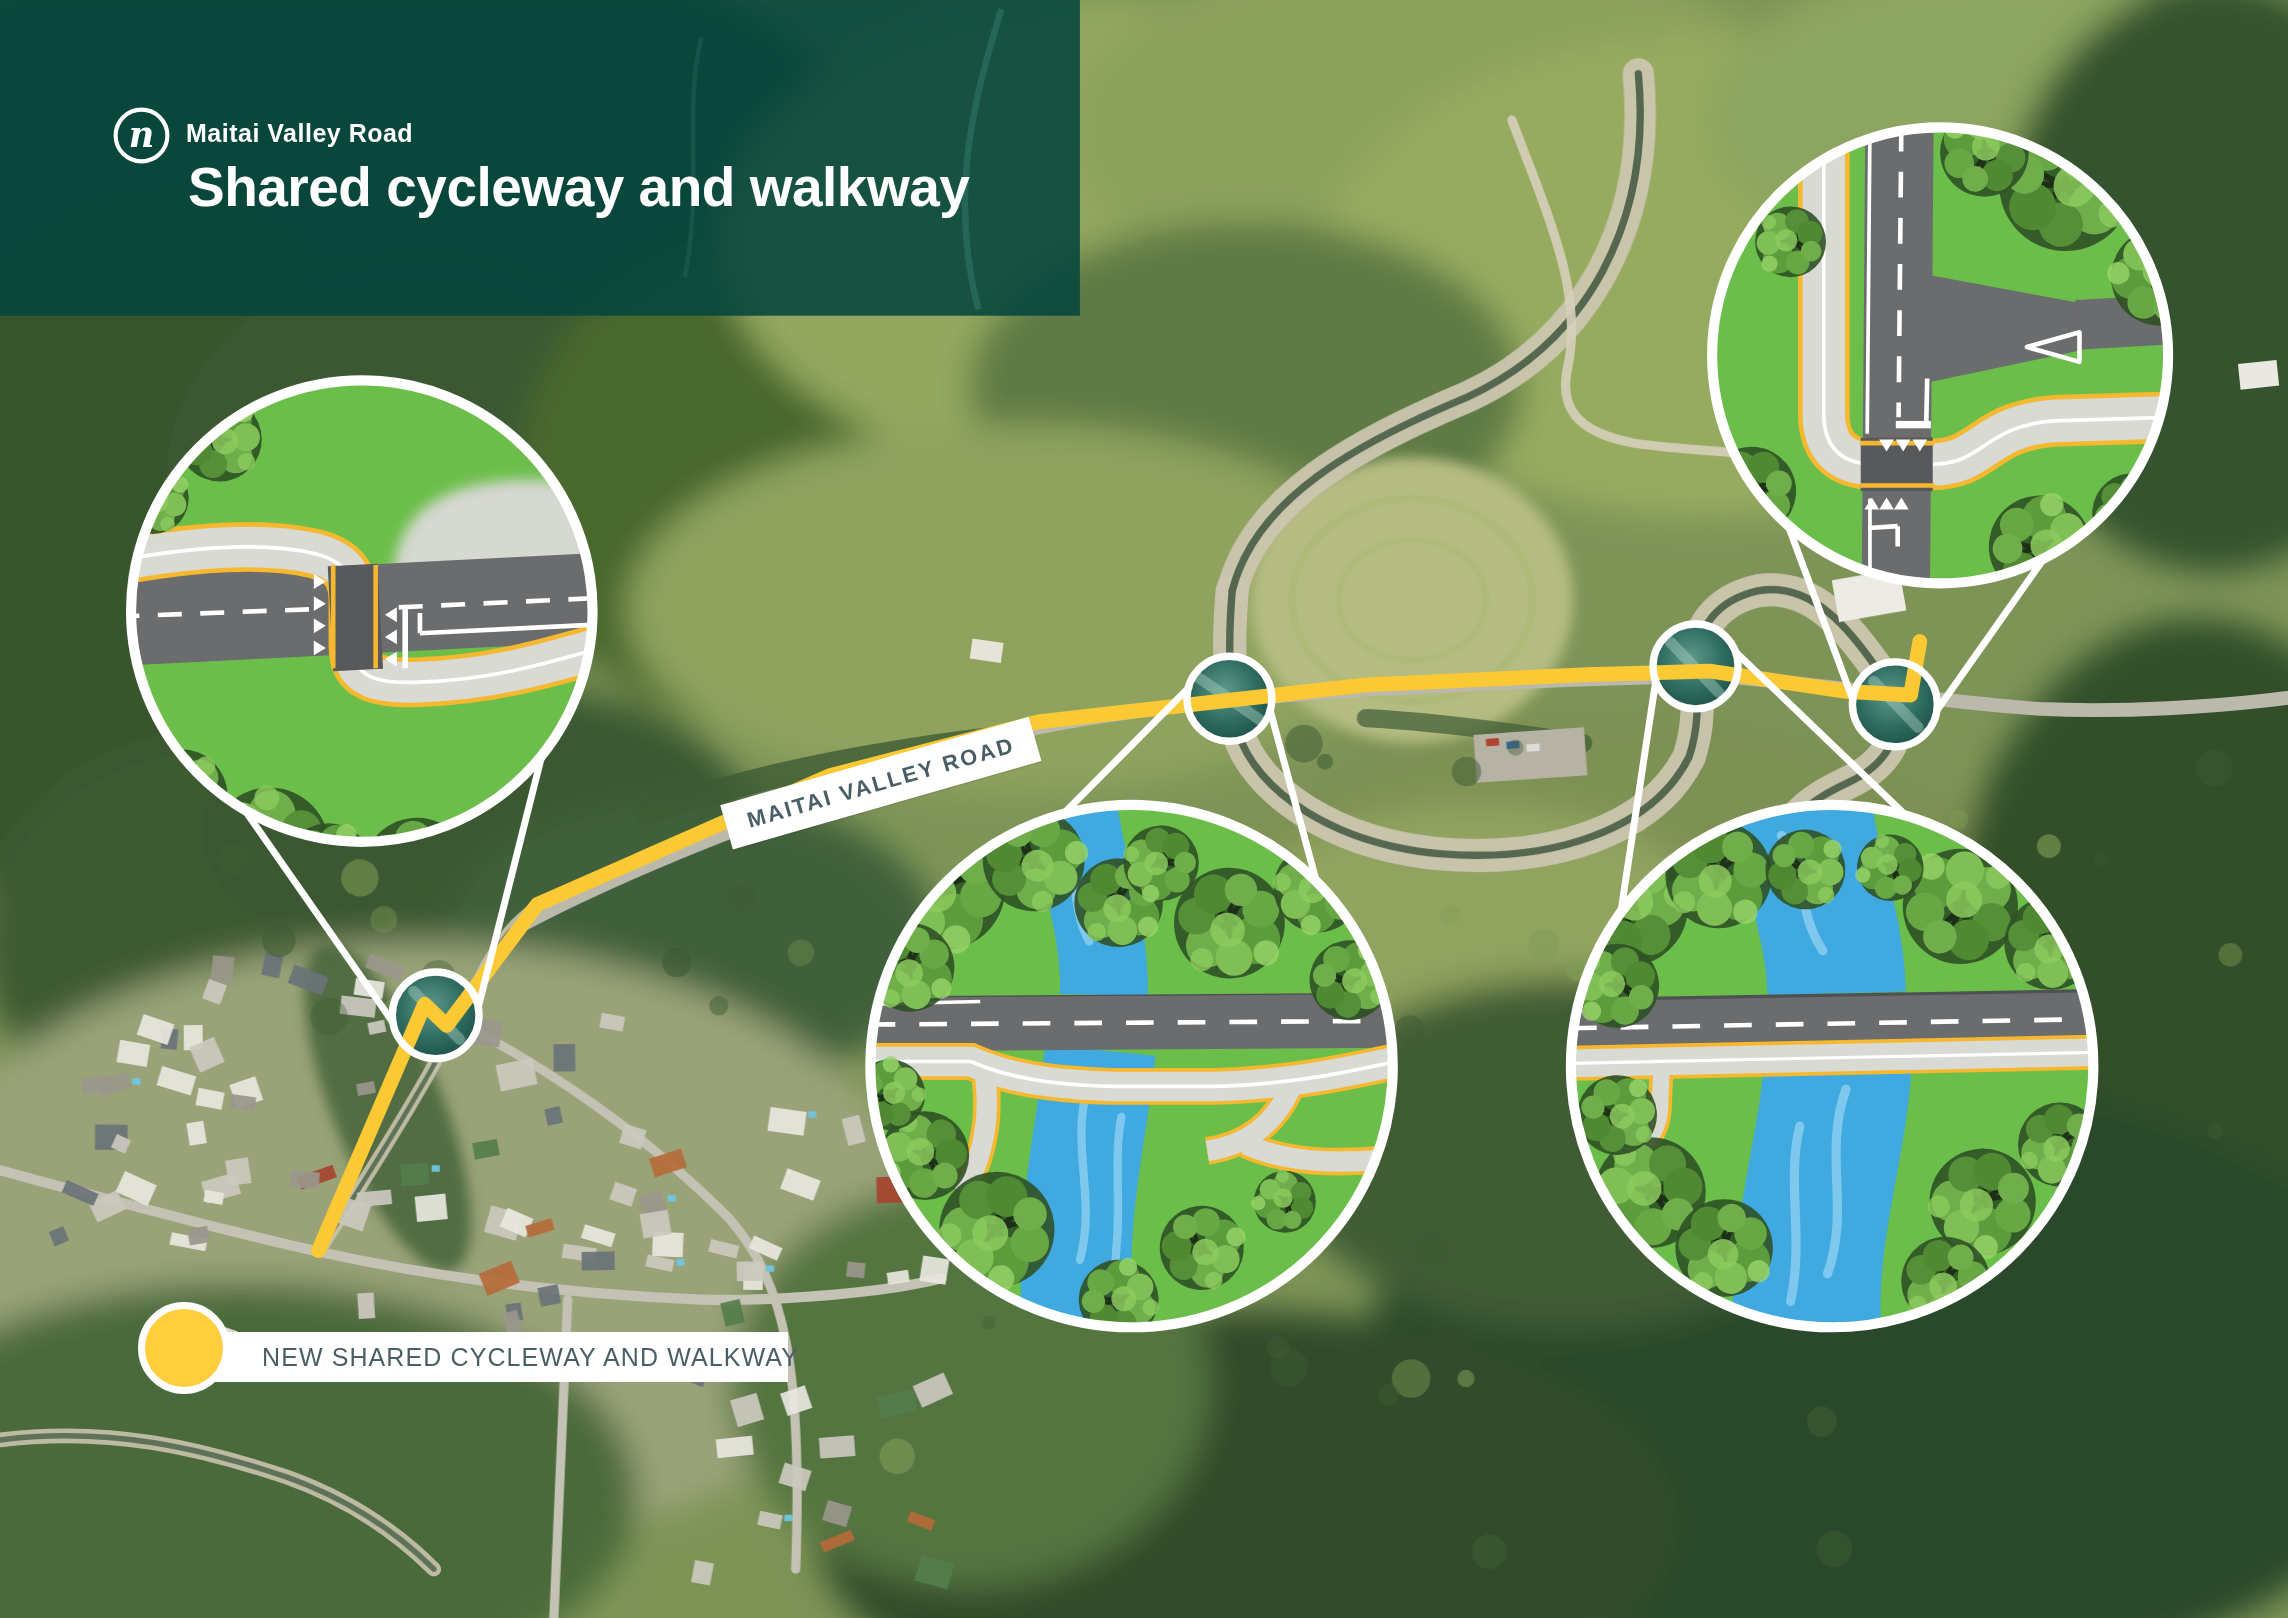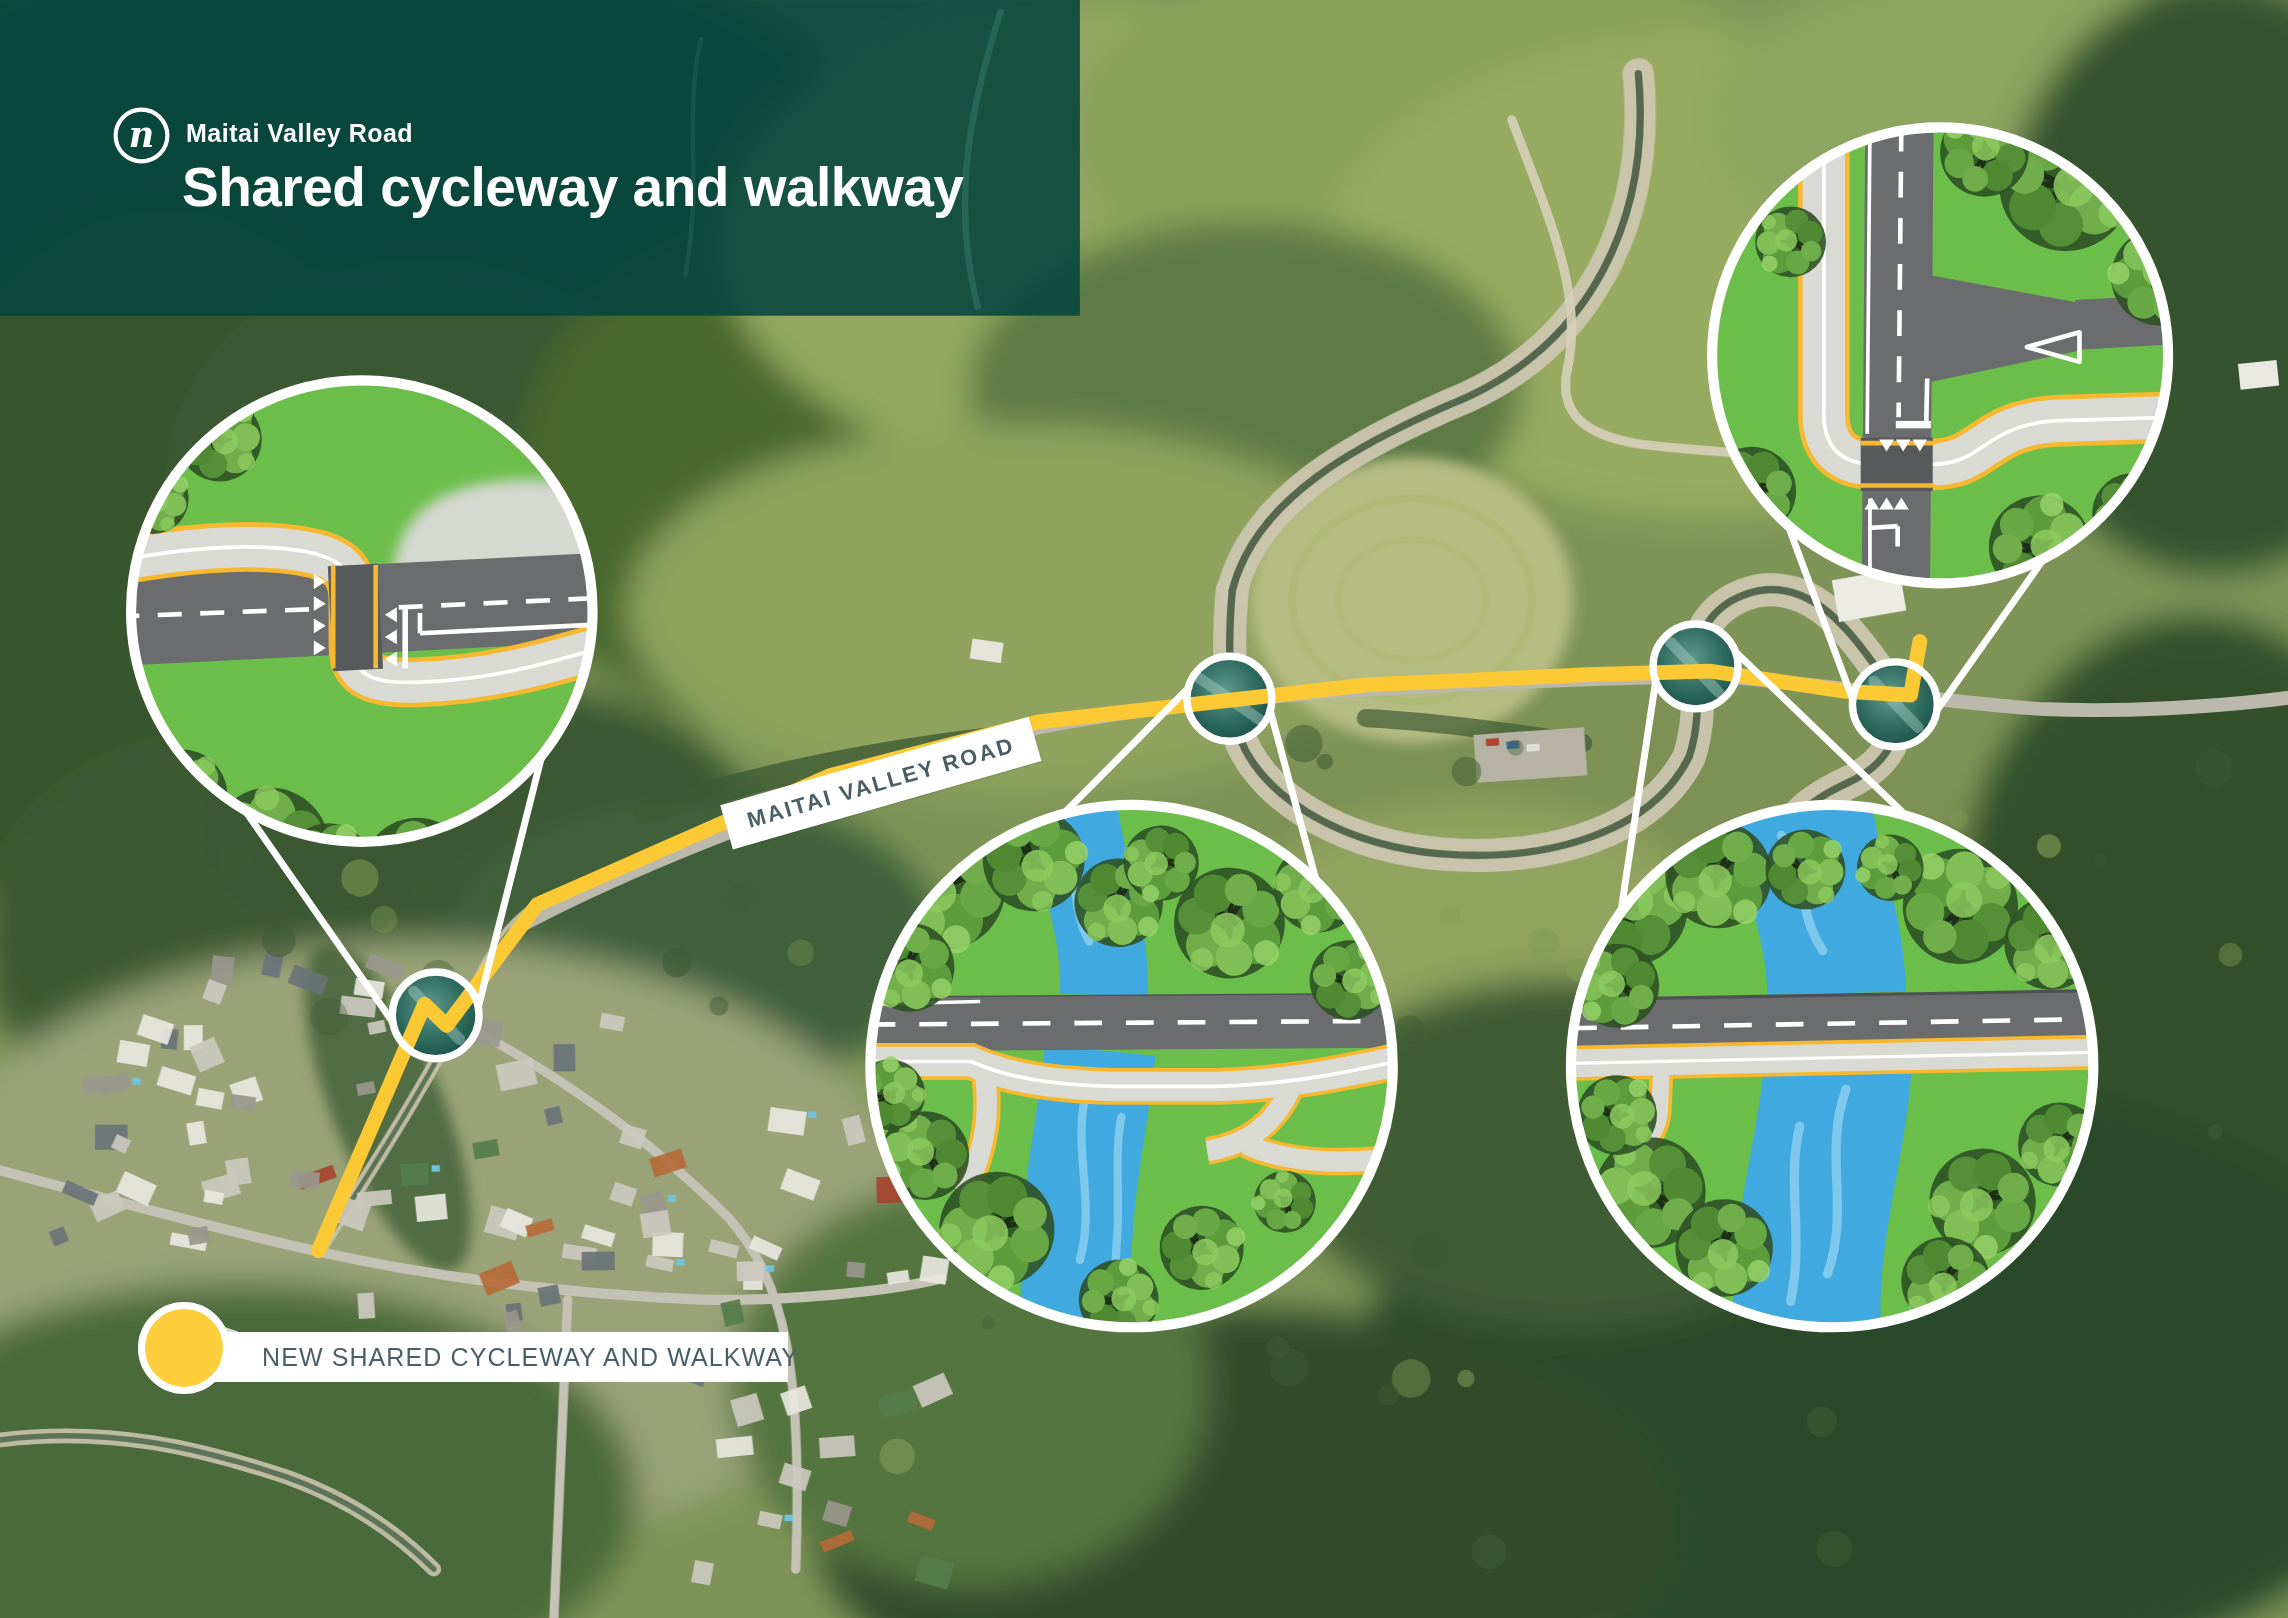--- a/index.html
+++ b/index.html
@@ -8,21 +8,21 @@
     --river_blue:#3FA9E0; --road_grey:#6B6C6E; --platform_grey:#58595B;
     --path_grey:#D9DAD4; --callout_white:#FFFFFF;
   }
   html,body{margin:0;padding:0;background:#5c6e46;}
   #stage{position:relative;width:2289px;height:1619px;overflow:hidden;
          font-family:"Liberation Sans",sans-serif;}
   #map-svg{position:absolute;left:0;top:0;}
   .ov{position:absolute;z-index:5;}
   #logo-wrap{left:111px;top:105px;width:61px;height:61px;}
   #eyebrow{left:186px;top:119px;color:#fff;font-size:25px;font-weight:bold;letter-spacing:0.5px;}
-  #title{left:182px;top:155px;color:#fff;font-size:55px;font-weight:bold;letter-spacing:-0.5px;}
+  #title{left:188px;top:155px;color:#fff;font-size:55px;font-weight:bold;letter-spacing:-0.5px;}
   #road-label{left:881px;top:783px;transform:translate(-50%,-50%) rotate(-16deg);
      background:#fff;color:var(--label_text);font-size:22px;font-weight:bold;
      letter-spacing:2.3px;padding:10px 22px;white-space:nowrap;box-shadow:0 0.9px 1.8px rgba(0,0,0,.15);}
   #legend{left:8px;top:0;width:100%;height:100%;pointer-events:none;}
   #legend-bar{position:absolute;left:189px;top:1332px;width:591px;height:50px;background:#fff;
      display:flex;align-items:center;padding-left:65px;box-sizing:border-box;
      color:var(--label_text);font-size:25px;letter-spacing:1.1px;white-space:nowrap;}
   #legend-dot{position:absolute;left:130px;top:1302px;width:92px;height:92px;border-radius:50%;
      background:var(--legend_yellow);border:7.4px solid #fff;box-sizing:border-box;}
 </style>

